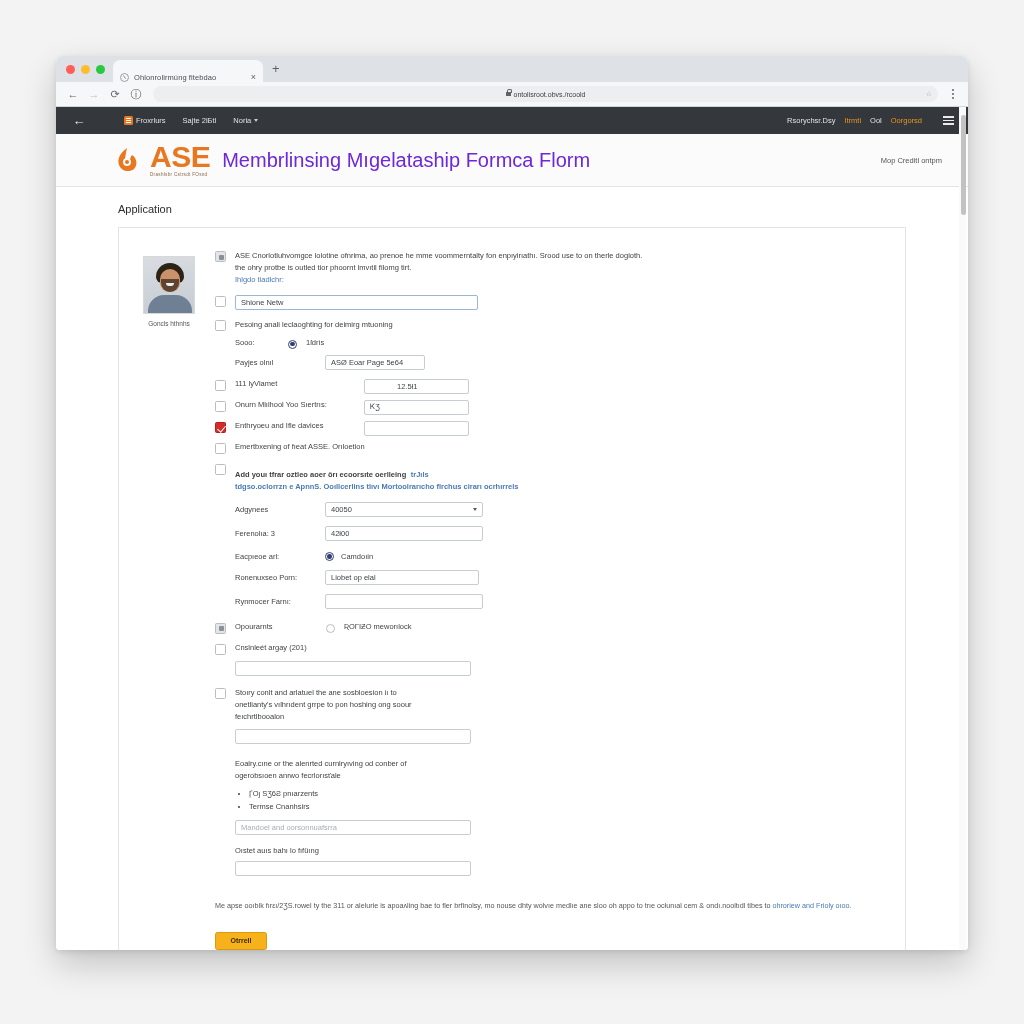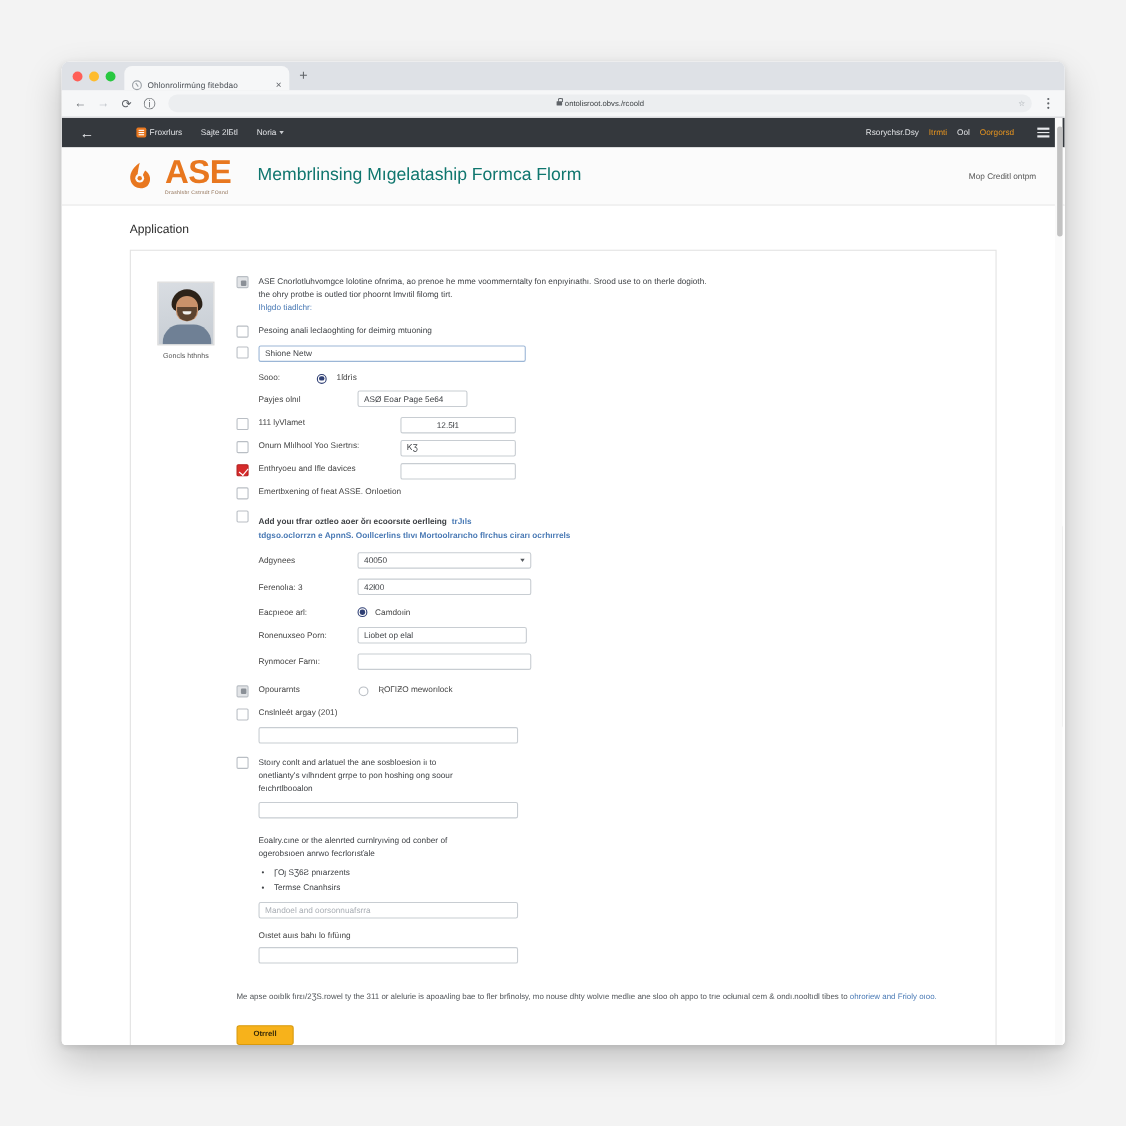--- a/index.html
+++ b/index.html
@@ -228,22 +228,22 @@
     line-height: 0.95;
     font-family: "Liberation Sans", sans-serif;
   }
   .logo-sub {
     font-size: 4.6px; color: #8c6a4e;
     letter-spacing: 0.3px;
     filter: blur(0.45px);
     margin-top: 1px;
   }
   .header-title {
-    font-size: 16px; color: #0f766e;
-    margin-left: 24px;
+    font-size: 20px; color: #6d28d9;
+    margin-left: 12px;
     filter: blur(0.35px);
     white-space: nowrap;
   }
   .header-right {
     margin-left: auto;
     font-size: 7.5px; color: #555;
     filter: blur(0.45px);
     white-space: nowrap;
   }
 
@@ -587,30 +587,30 @@
 
             <div class="row">
               <div class="cb grey"></div>
               <div style="flex:1;">
                 <div class="txt">ASE Cnorlotluhvomgce lolotine ofnrima, ao prenoe he mme voommerntalty fon enpıyirıathı. Srood use to on therle dogioth.</div>
                 <div class="txt">the ohry protbe is outled tior phoornt lmvıtil filomg tirt.</div>
                 <div class="txt lnk">Ihlgdo tiadlchr:</div>
               </div>
             </div>
 
-            <div class="row tight">
-              <div class="cb"></div>
-              <div class="txt">Pesoing anali leclaoghting for deimirg mtuoning</div>
-            </div>
-
             <div class="row">
               <div class="cb"></div>
               <div class="inp focused" style="flex:1; max-width:243px;">
                 <span>Shione Netw</span>
               </div>
+            </div>
+
+            <div class="row tight">
+              <div class="cb"></div>
+              <div class="txt">Pesoing anali leclaoghting for deimirg mtuoning</div>
             </div>
 
             <div class="row tight" style="padding-left:20px;">
               <div class="lbl" style="width:44px;">Sooo:</div>
               <div class="rb filled"></div>
               <div class="lbl">1ſdrìs</div>
             </div>
 
             <div class="labeled-row">
               <div class="lbl">Payjes olnıl</div>

